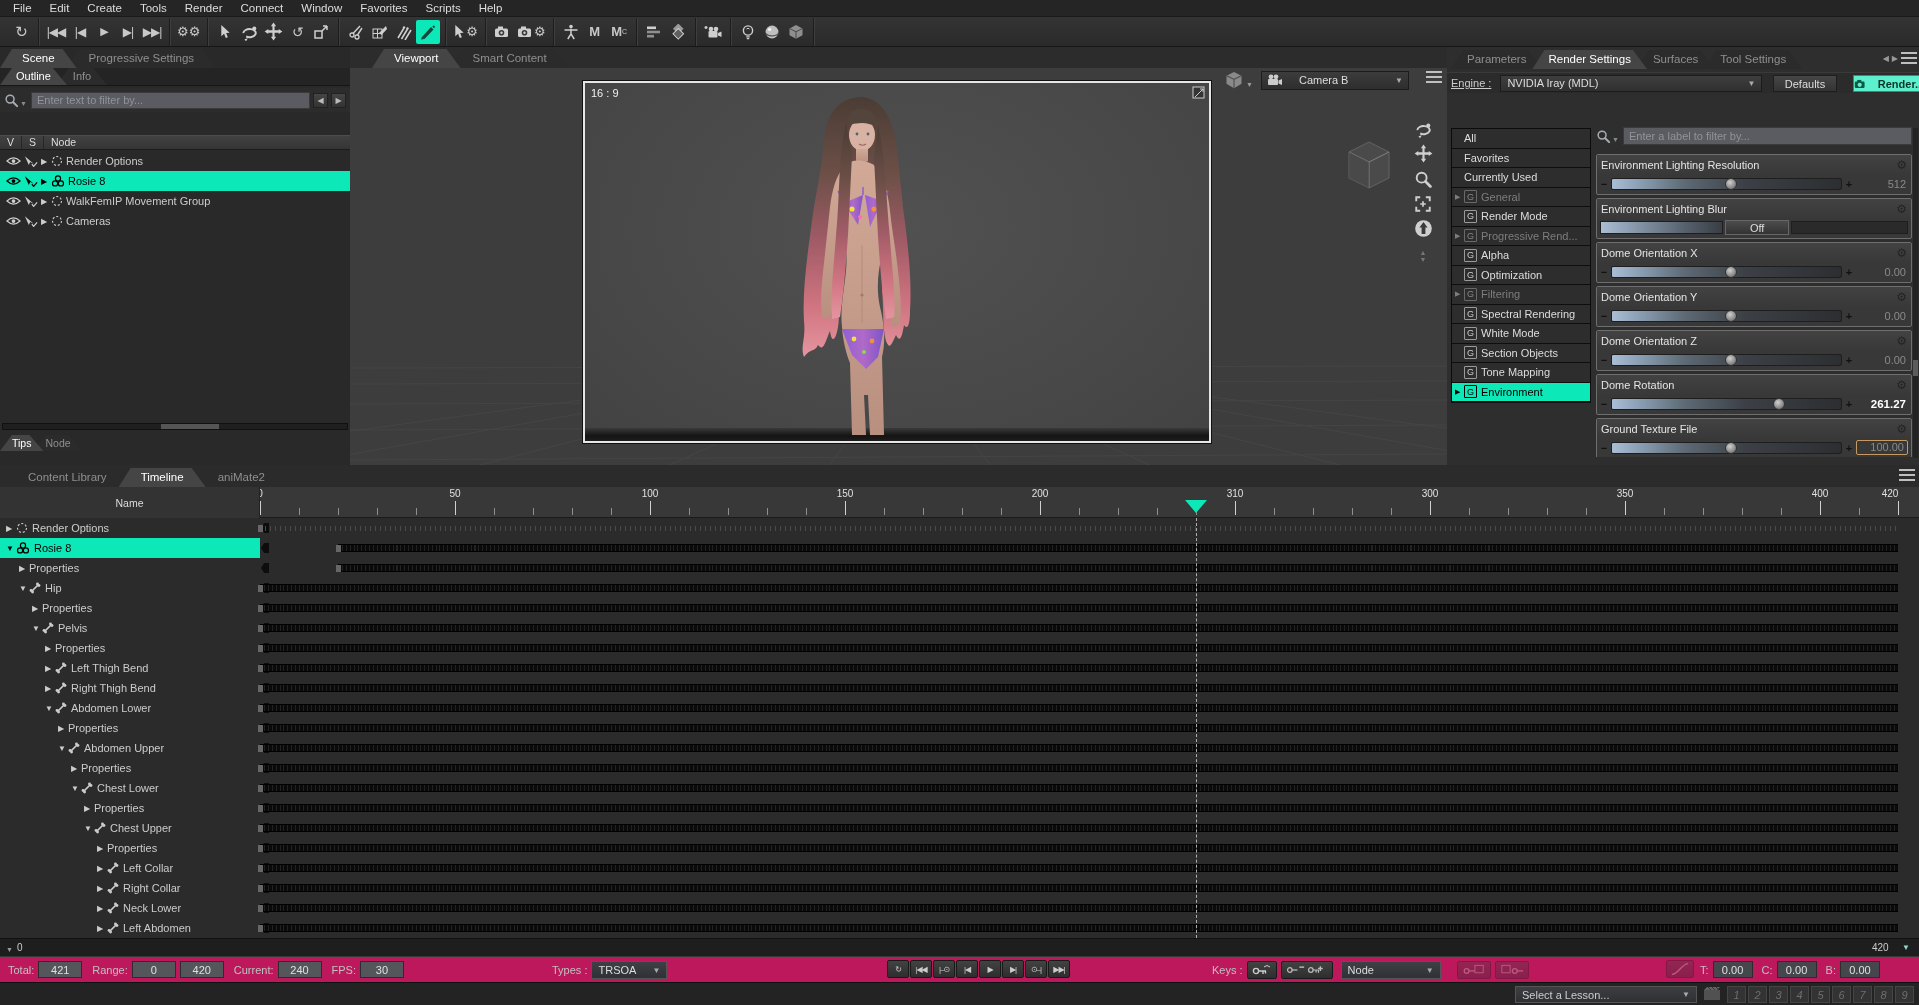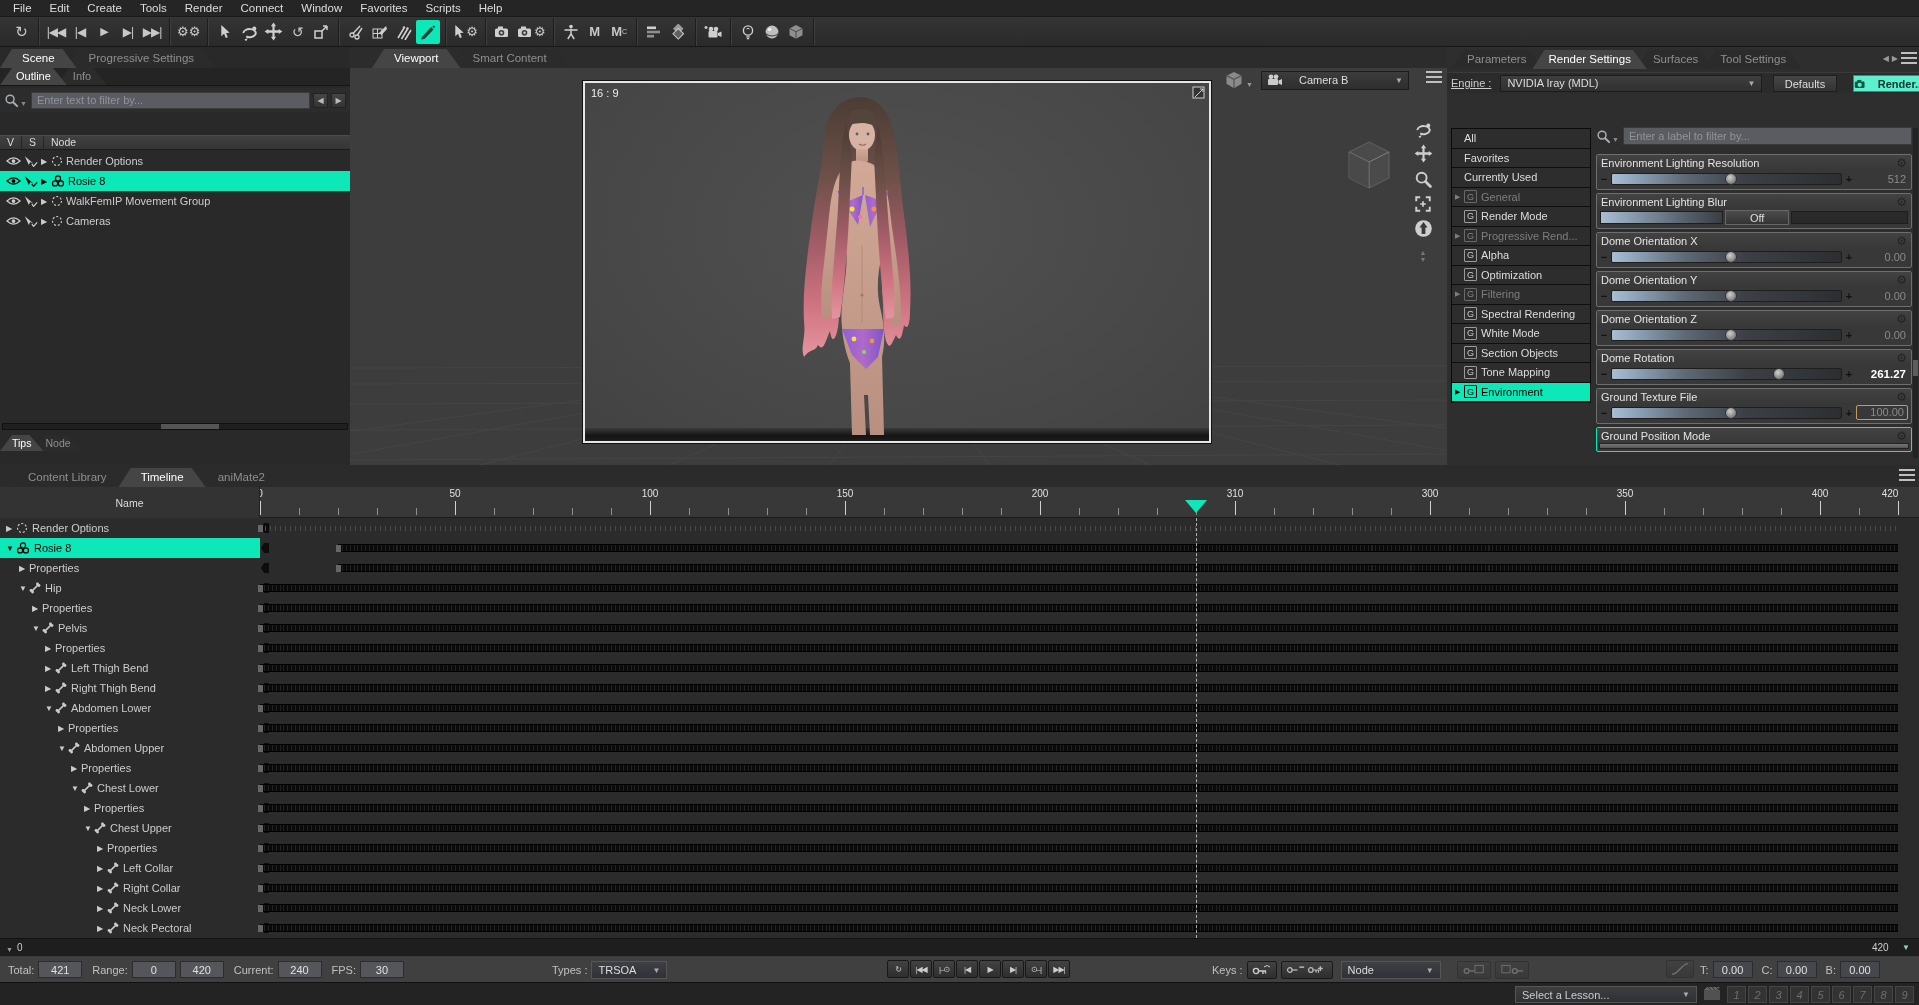--- a/index.html
+++ b/index.html
@@ -97,21 +97,21 @@
   .cat-row.dim { color:#7d7d7d; }
   .cat-row.dim .g-badge { border-color:#6a6a6a; color:#888; }
   .cat-row.sel { background:var(--accent); color:#000; }
   .cat-row.sel .g-badge { border-color:#000; color:#000; }
   .cat-row.plain { padding-left:12px; }
   #rp-settings { position:absolute; left:149px; top:78px; width:316px; height:332px; overflow:hidden; }
   .rs-filter { display:flex; align-items:center; height:22px; margin-bottom:7px; }
   .rs-filter .filter-input { height:18px; }
   .sgroup { border:1px solid #6e6e6e; border-radius:2px; margin-bottom:3px; background:#383838; }
   .sgroup.sel { border-color:var(--accent); }
-  .sg-head { height:15px; display:flex; align-items:center; padding:0 4px; color:#e4e4e4; font-size:11px; background:linear-gradient(#424242,#383838); }
+  .sg-head { height:15px; display:flex; align-items:center; padding:10px 4px; color:#e4e4e4; font-size:11px; background:linear-gradient(#424242,#383838); }
   .sg-head .gear { margin-left:auto; color:#242424; font-size:12px; line-height:10px; }
   .sl-row { height:19px; display:flex; align-items:center; padding:1px 3px 3px; gap:3px; }
   .mins,.plus { color:#111; font-weight:bold; font-size:11px; width:8px; text-align:center; }
   .sl-track { position:relative; flex:1; height:12px; border:1px solid #1e1e1e; border-radius:2px;
               background:linear-gradient(90deg,#a9bdd4 0%,#8fa4ba 10%,#5d6974 32%,#3c4046 58%,#2c2e31 100%); }
   .sl-thumb { position:absolute; top:-1px; width:12px; height:12px; border-radius:50%; background:radial-gradient(circle at 40% 35%, #cfcfcf, #8a8a8a 60%, #555); border:1px solid #333; }
   .sl-val { width:52px; text-align:right; color:#8a8a8a; font-size:11px; padding-right:2px; }
   .sl-val.emph { color:#fff; font-weight:bold; font-size:11.5px; }
   .sl-val.oframe { border:1px solid var(--val-frame); border-radius:2px; padding:0 3px 1px; }
   .tog-fill { width:40%; height:13px; border:1px solid #1e1e1e; background:linear-gradient(90deg,#a9bdd4,#55606c 70%,#3a3e44); }
@@ -144,21 +144,21 @@
   .tl-bar::before { content:""; position:absolute; left:-2px; top:0px; width:5px; height:7px; background:#666; }
   .tl-bar.dotted { height:5px; top:8px; border:none; background:repeating-linear-gradient(90deg,#4a4a4a 0 1px, transparent 1px 5px); }
   .tl-bar.dotted::before { top:-1px; }
   #ph-line { position:absolute; top:0; height:420px; border-left:1px dashed #e8e8e8; opacity:.7; z-index:5; }
   #tl-range { position:absolute; left:0; top:473px; width:1919px; height:18px; background:#1e1e1e; border-top:1px solid #111; color:#ccc; font-size:10px; }
   #tl-range .tri { position:absolute; left:6px; top:7px; color:#9a9a9a; font-size:7px; }
   #range-start { position:absolute; left:17px; top:3px; }
   #range-end { position:absolute; left:1872px; top:3px; }
   #range-up { position:absolute; left:1902px; top:4px; color:#8fd8c8; font-size:8px; }
 
-  #tl-footer { position:absolute; left:0; top:491px; width:1919px; height:26px; background:#404040; border-top:1px solid #3a3a3a; }
+  #tl-footer { position:absolute; left:0; top:491px; width:1919px; height:26px; background:#be185d; border-top:1px solid #3a3a3a; }
   .f-item { position:absolute; top:4px; display:flex; align-items:center; gap:4px; color:#c0c0c0; font-size:11px; }
   .f-box { width:44px; height:17px; background:#54565c; border:1px solid #2c2c2c; color:#e0e0e0; display:flex; align-items:center; justify-content:center; }
   .f-box.small { width:40px; }
   .f-select { height:18px; background:linear-gradient(#3e4046,#2f3136); border:1px solid #555; color:#ddd; display:flex; align-items:center; padding:0 6px; gap:8px; }
   #transport { position:absolute; left:887px; top:3px; display:flex; gap:1px; }
   .tp-btn { width:22px; height:18px; background:linear-gradient(#424242,#2e2e2e); border:1px solid #191919; border-radius:2px; color:#ccc; font-size:8px; display:flex; align-items:center; justify-content:center; letter-spacing:-1px; }
   .key-btn { height:18px; background:linear-gradient(#424242,#2e2e2e); border:1px solid #191919; border-radius:2px; display:flex; align-items:center; justify-content:center; padding:0 4px; gap:2px; }
   .dimmed { opacity:.35; }
   #tl-lessons { position:absolute; left:0; top:517px; width:1919px; height:23px; background:#232323; border-top:1px solid #111; }
   #lesson-select { position:absolute; left:1515px; top:3px; width:182px; height:17px; background:linear-gradient(#3c3e42,#2e3034); border:1px solid #555; color:#ccc; display:flex; align-items:center; padding:0 6px; }
@@ -1237,21 +1237,21 @@
             <span class="arrow">▶</span>
             <span class="icon">
               <svg width="12" height="12" viewBox="0 0 14 14">
                 <path d="M3.5 10.5 L10.5 3.5" stroke="currentColor" stroke-width="2"></path>
                 <circle cx="2.4" cy="9.9" r="1.7" fill="currentColor"></circle>
                 <circle cx="4.1" cy="11.6" r="1.7" fill="currentColor"></circle>
                 <circle cx="9.9" cy="2.4" r="1.7" fill="currentColor"></circle>
                 <circle cx="11.6" cy="4.1" r="1.7" fill="currentColor"></circle>
               </svg>
             </span>
-            <span>Neck Pectoral</span>
+            <span>Left Abdomen</span>
           </div>
           <div class="tl-track">
             <span class="tl-tag"></span>
             <div class="tl-bar" style="left: 0px; width: 1638px;"></div>
           </div>
         </div>
         <div id="ph-line" style="left: 1196px;"></div>
       </div>
 
     <div id="tl-range">

